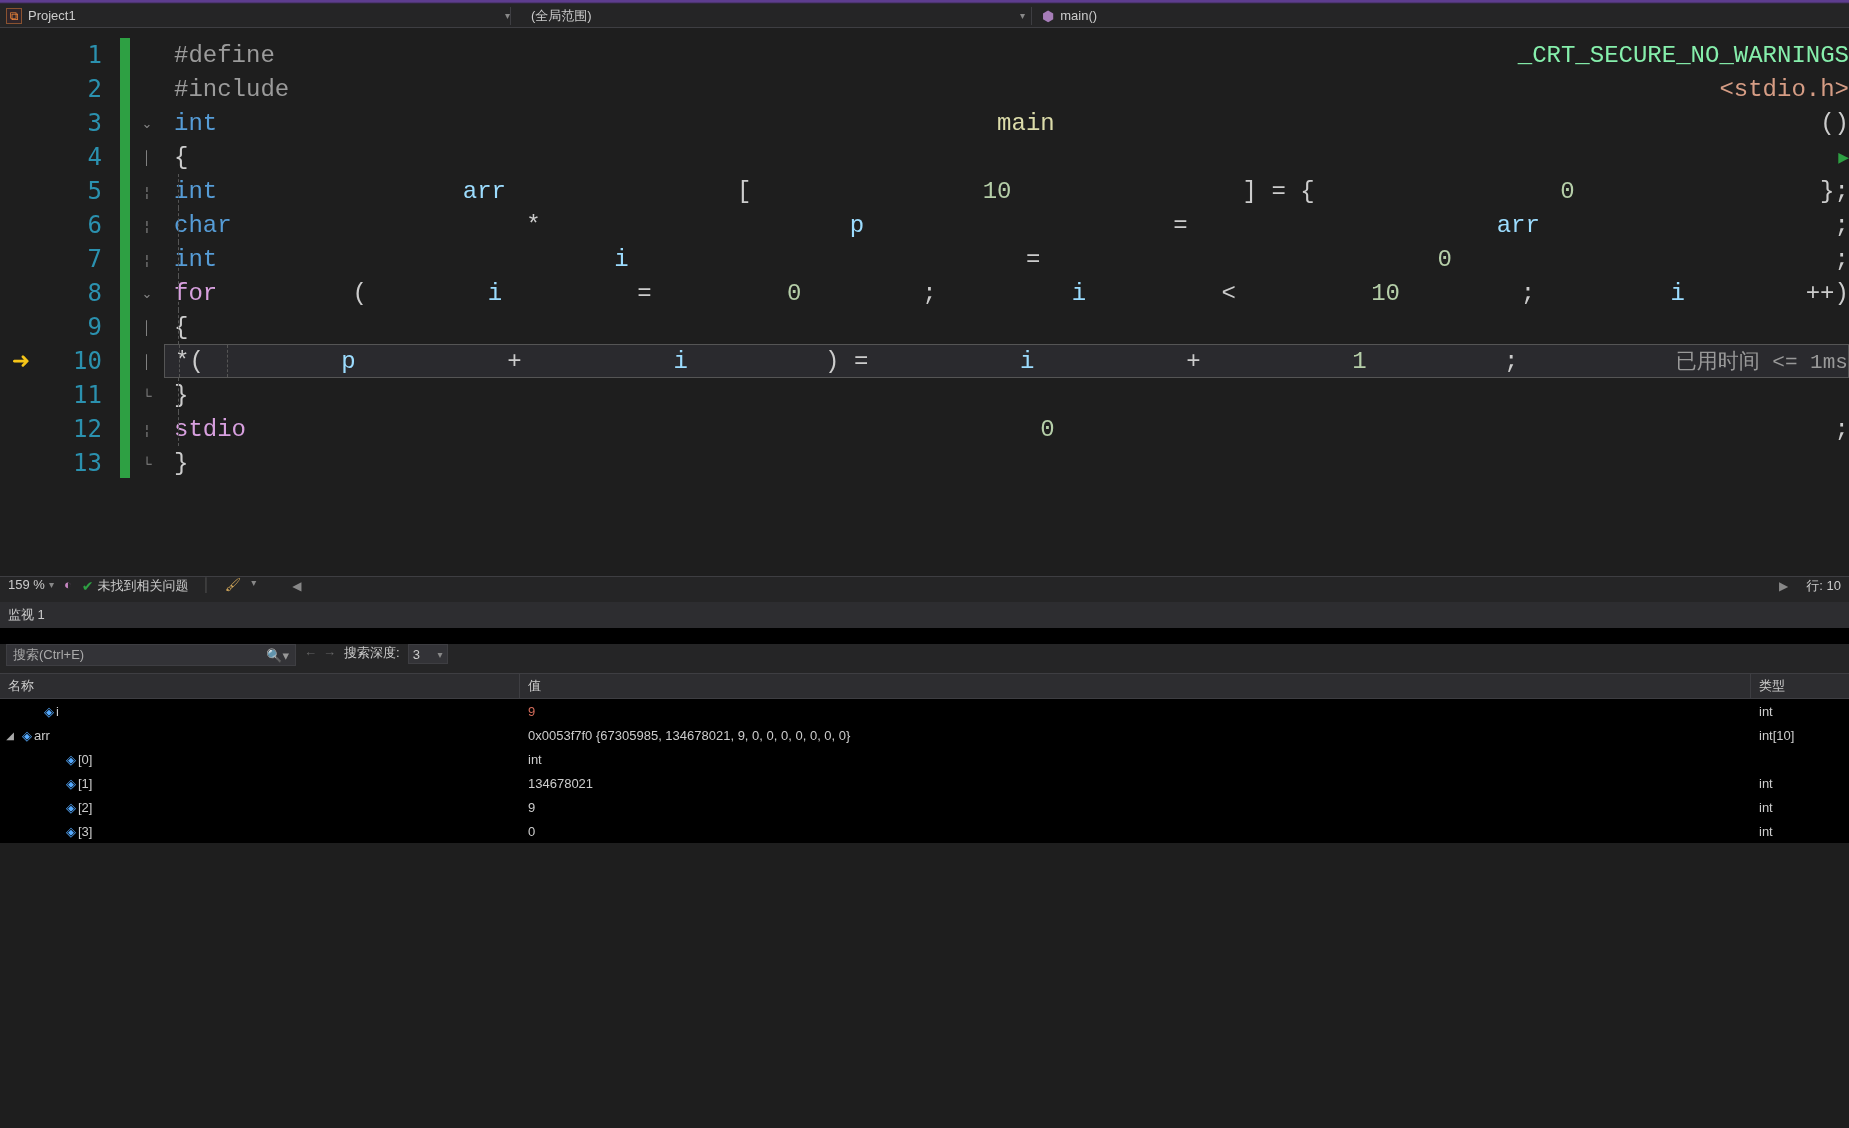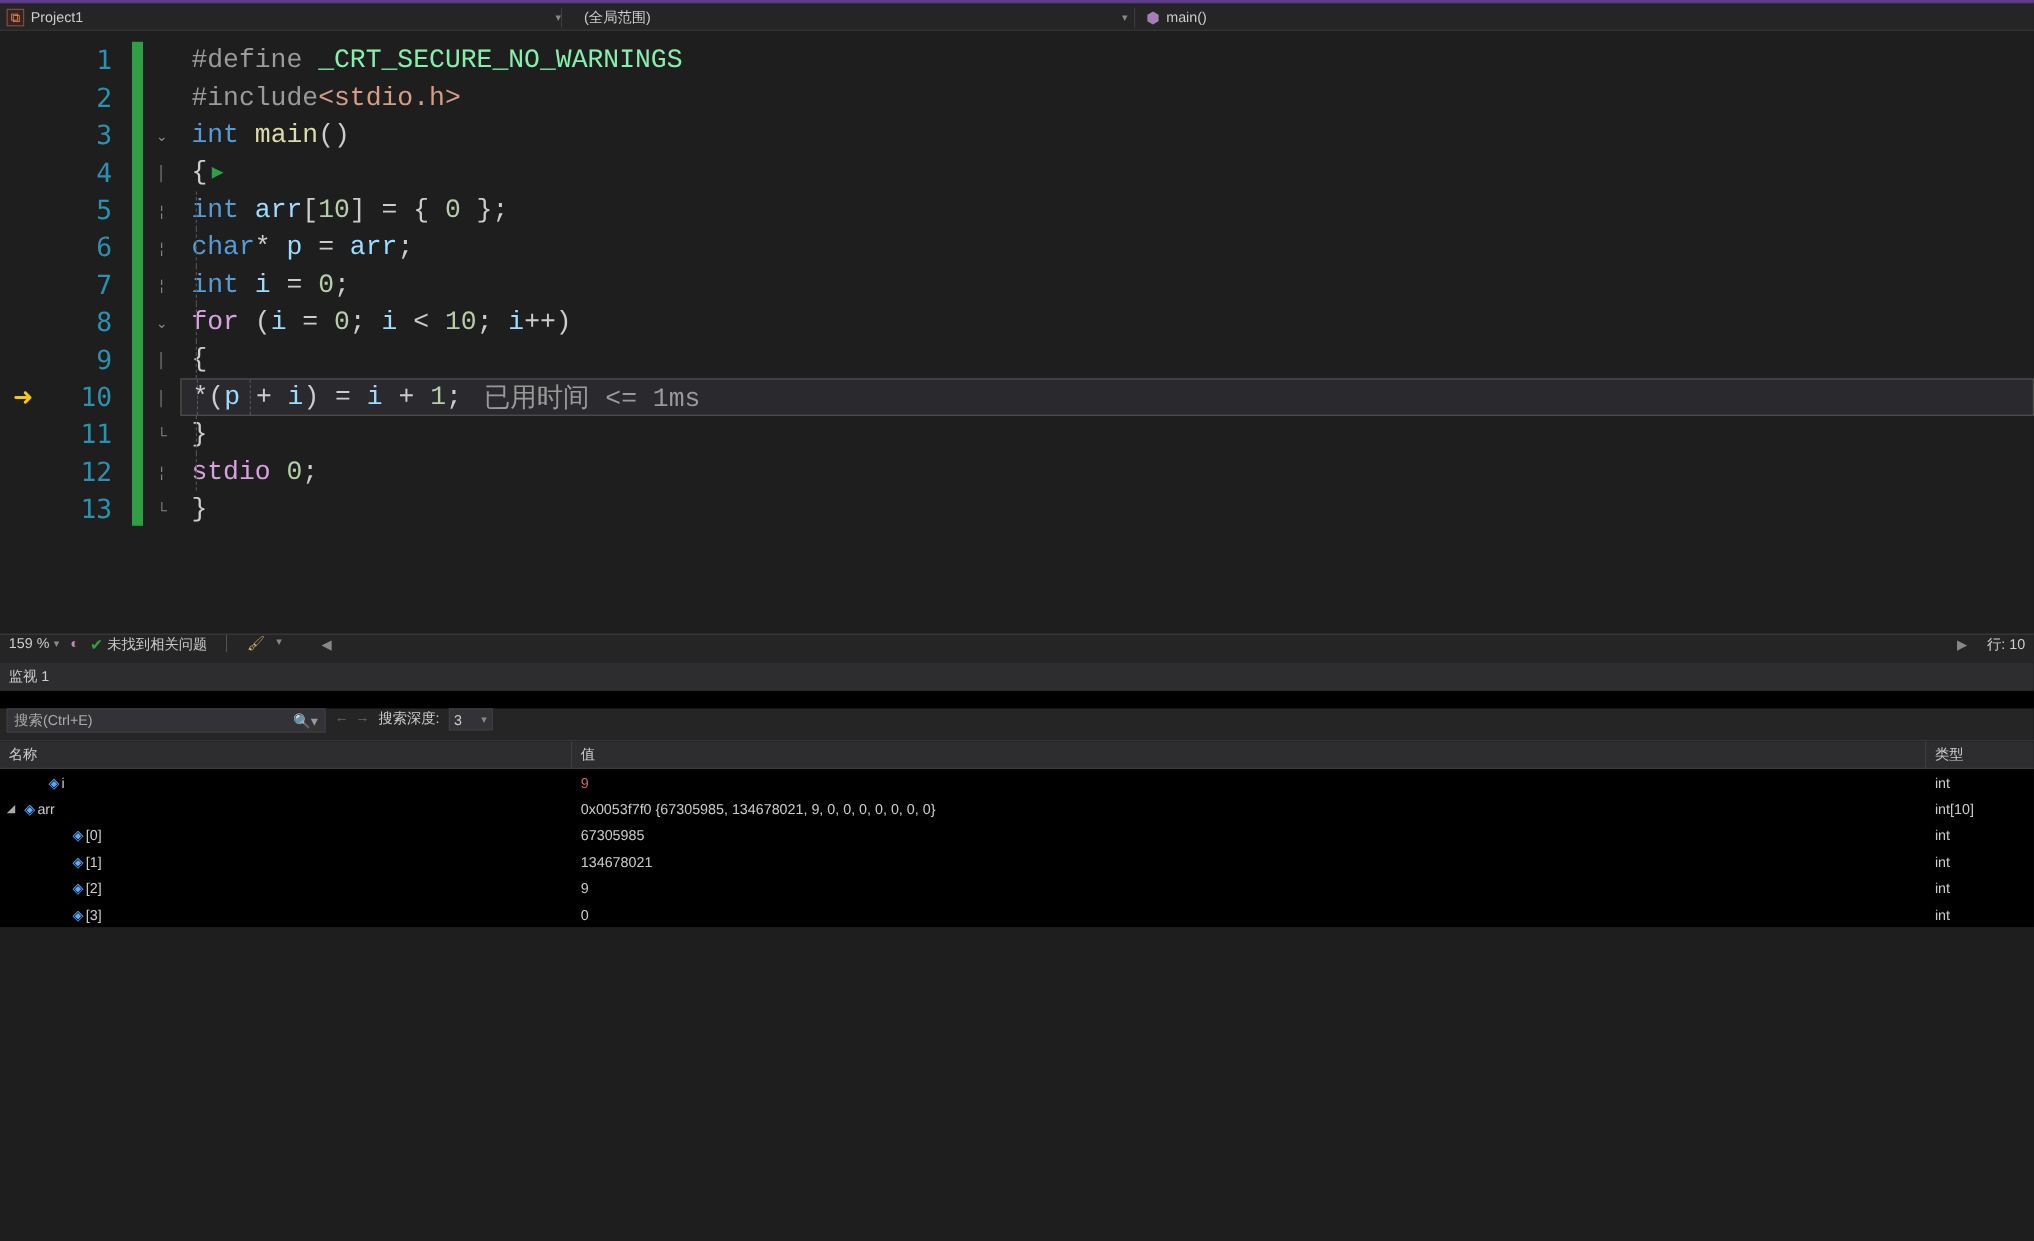--- a/index.html
+++ b/index.html
@@ -130,20 +130,21 @@
       font-size: 24px;
       position: relative;
     }
     .code-line {
       height: 34px;
       display: flex;
       align-items: center;
       white-space: pre;
       padding-left: 10px;
       position: relative;
+      justify-content: space-between;
     }
     .guide-line {
       position: absolute;
       top: 0;
       bottom: 0;
       width: 0;
       border-left: 1px dashed #555;
     }
     .current-line {
       background: #2a2a2e;
@@ -160,21 +161,21 @@
     .tk-num { color: #b5cea8; }
     .tk-op { color: #cccccc; }
     .tk-ret { color: #d8a0df; }
     .play-icon {
       color: #2ea043;
       font-size: 18px;
       margin-left: 4px;
     }
     .perf-tip {
       color: #999;
-      font-size: 24px;
+      font-size: 21px;
       margin-left: 20px;
     }
     .status-bar {
       display: flex;
       align-items: flex-start;
       height: 26px;
       background: #252526;
       border-top: 1px solid #3e3e42;
       padding: 0 8px;
       gap: 10px;
@@ -429,21 +430,20 @@
       </div>
     <div class="wr-value">0x0053f7f0 {67305985, 134678021, 9, 0, 0, 0, 0, 0, 0, 0}</div>
     <div class="wr-type">int[10]</div>
   </div>
   <div class="watch-row">
     <div class="wr-name indent-2">
         <span class="expand-tri"></span>
         <span class="var-icon">◈</span> 
         <span>[0]</span>
       </div>
-    <div class="wr-value">67305985</div>
     <div class="wr-type">int</div>
   </div>
   <div class="watch-row">
     <div class="wr-name indent-2">
         <span class="expand-tri"></span>
         <span class="var-icon">◈</span> 
         <span>[1]</span>
       </div>
     <div class="wr-value">134678021</div>
     <div class="wr-type">int</div>

